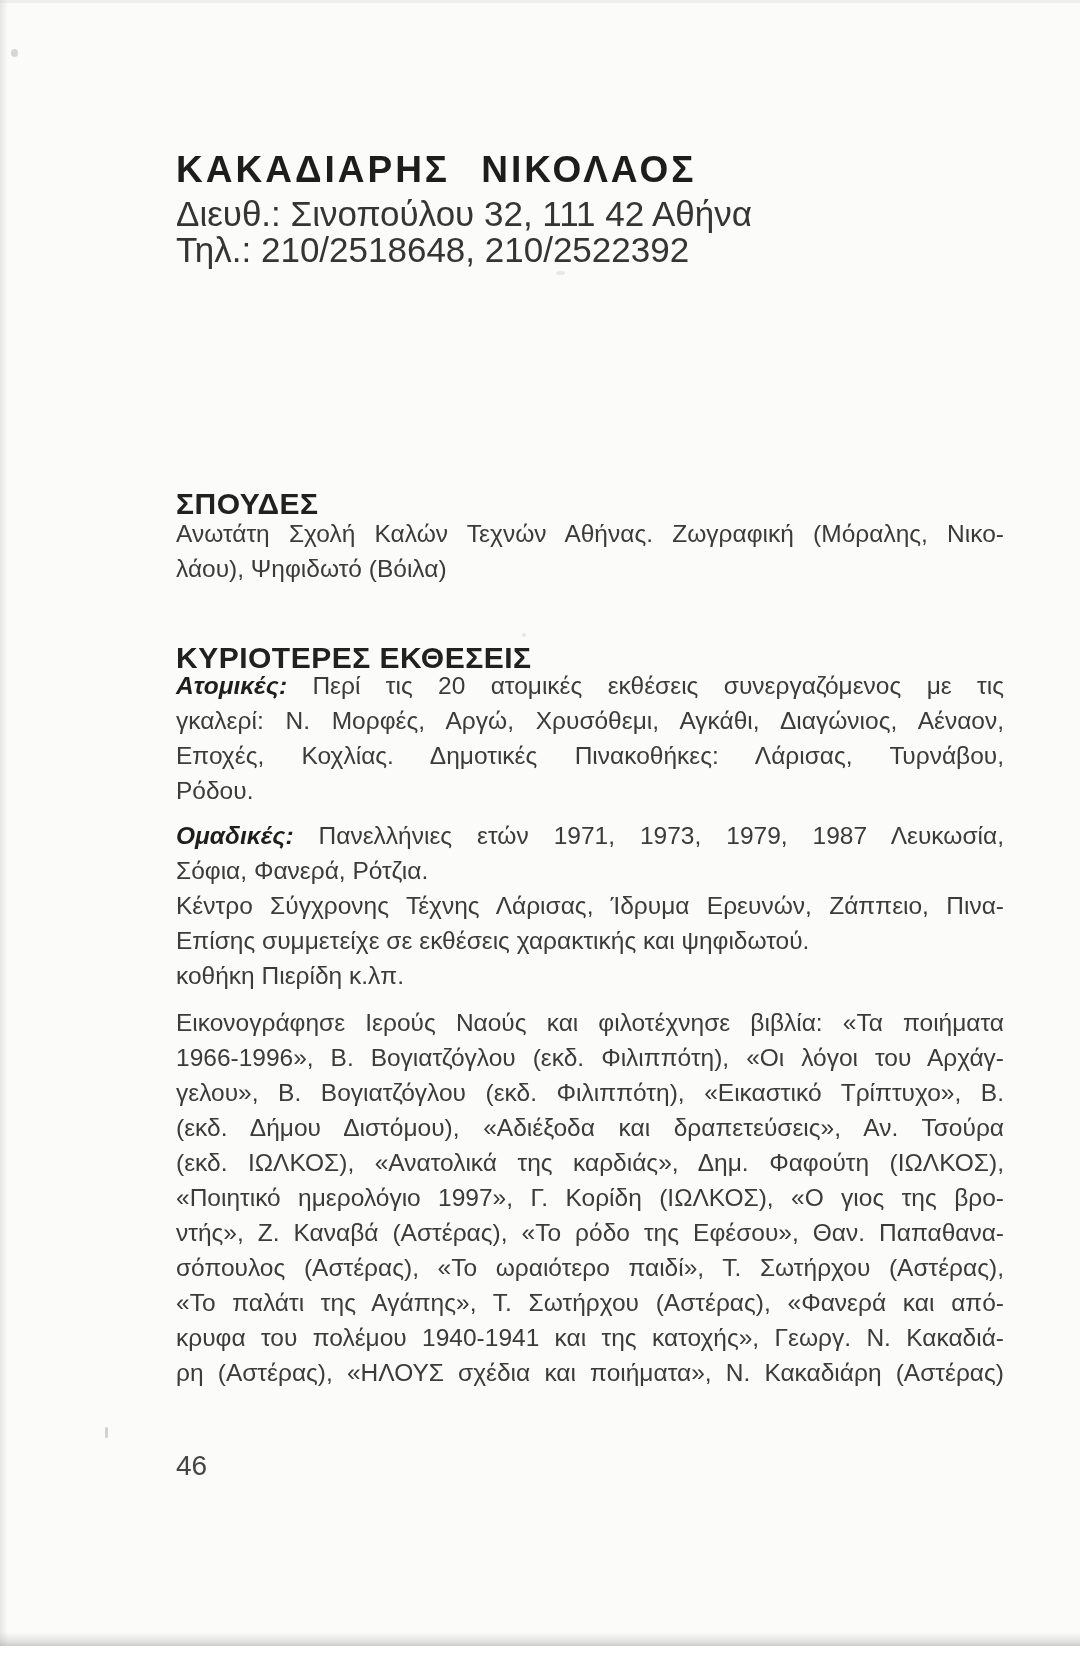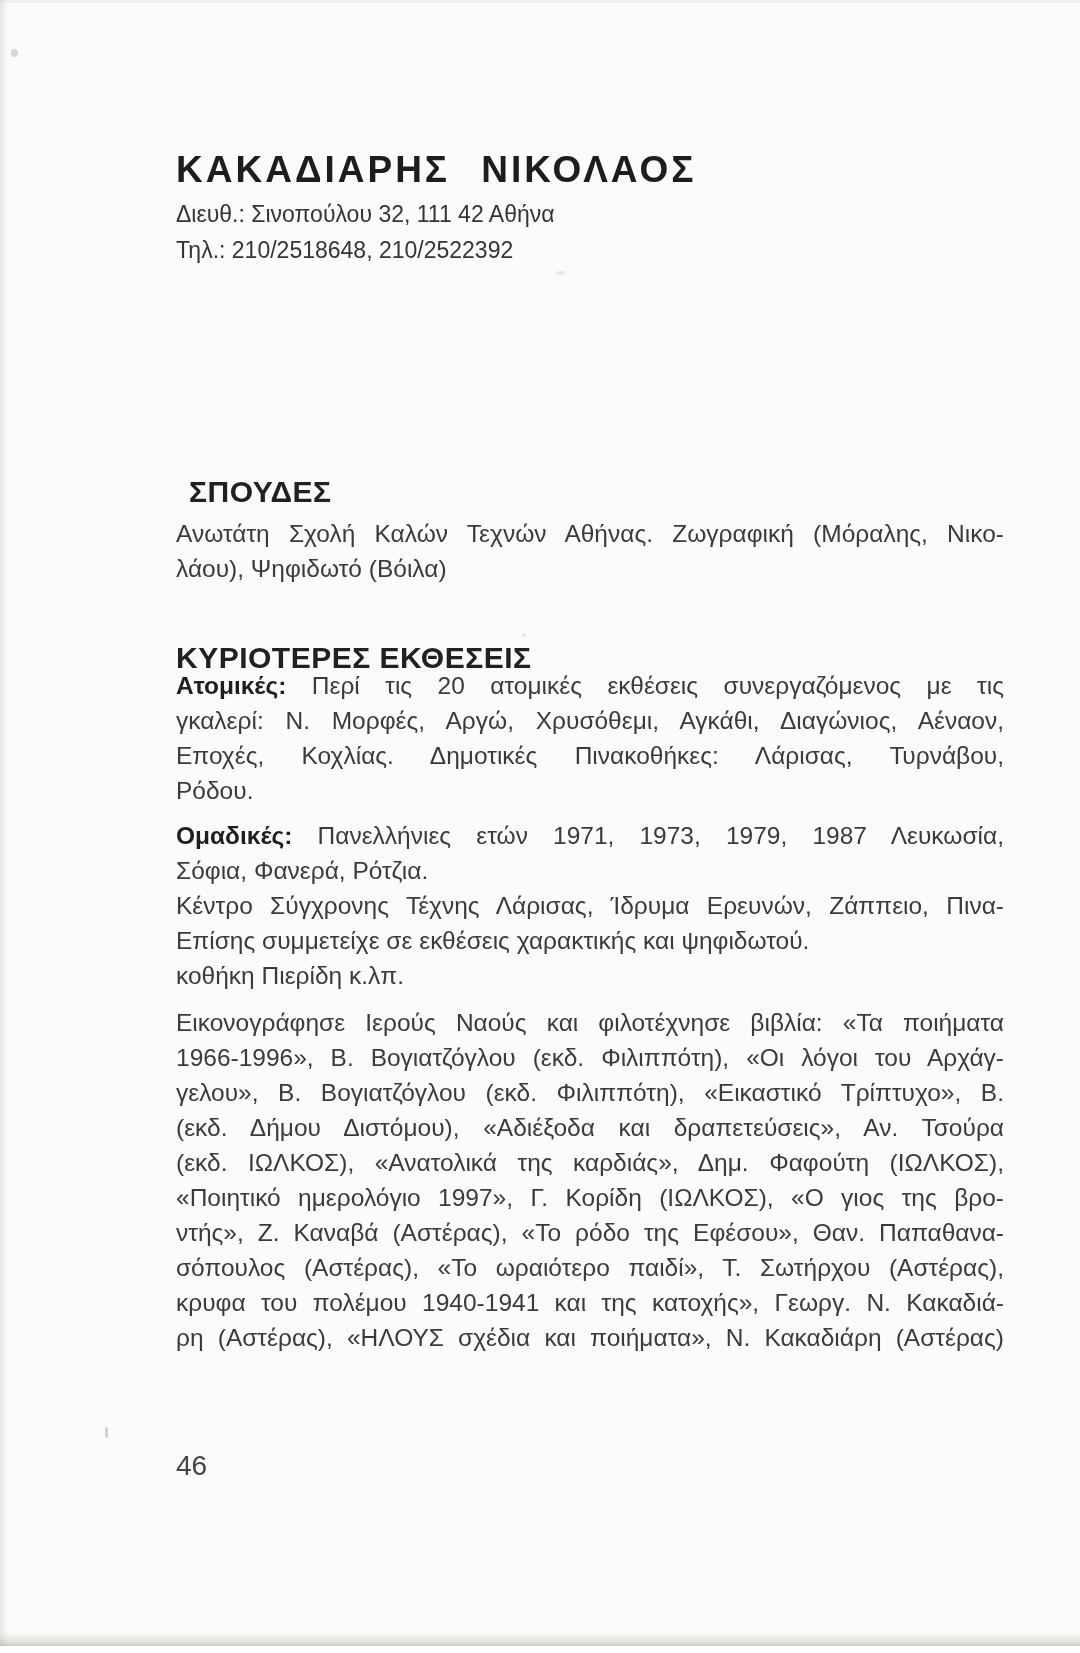--- a/index.html
+++ b/index.html
@@ -17,32 +17,32 @@
     top: 124px;
     font-size: 37px;
     font-weight: 700;
     letter-spacing: 3px;
     word-spacing: 18px;
     color: #1d1d1d;
     white-space: nowrap;
   }
   .address {
     top: 196px;
-    font-size: 23px;
+    font-size: 35px;
     line-height: 36px;
     color: #353535;
   }
   .h2 {
     font-size: 30px;
     font-weight: 700;
     letter-spacing: 0.5px;
     color: #212121;
     white-space: nowrap;
   }
-  #studies-heading   { top: 450px; margin-left: 13px; }
+  #studies-heading   { top: 462px; }
   #studies-para      { top: 516px; }
   #exhibitions-heading { top: 616px; }
   #solo-para         { top: 668px; }
   #group-para        { top: 818px; }
   #illustrations-para { top: 1005px; }
   #page-number {
     top: 1450px;
     font-size: 28px;
     color: #454545;
   }
@@ -50,21 +50,21 @@
   .line {
     font-size: 24.5px;
     line-height: 35px;
     height: 35px;
     color: #3b3b3b;
   }
   .j {
     text-align: justify;
     text-align-last: justify;
   }
-  .lead { font-weight: 700; color: #1e1e1e; }
+  .lead { font-weight: 700; color: #1e1e1e; font-style: italic; }
 
   
   .edge-left {
     position: absolute; left: 0; top: 0; bottom: 0; width: 8px;
     background: linear-gradient(to right, rgba(190,190,186,0.35), rgba(190,190,186,0));
   }
   .edge-top {
     position: absolute; left: 0; right: 0; top: 0; height: 3px;
     background: rgba(205,205,202,0.25);
   }
@@ -116,20 +116,21 @@
 
   <div class="abs" id="illustrations-para">
     <div class="line j">Εικονογράφησε Ιερούς Ναούς και φιλοτέχνησε βιβλία: «Τα ποιήματα</div>
     <div class="line j">1966-1996», Β. Βογιατζόγλου (εκδ. Φιλιππότη), «Οι λόγοι του Αρχάγ-</div>
     <div class="line j">γελου», Β. Βογιατζόγλου (εκδ. Φιλιππότη), «Εικαστικό Τρίπτυχο», Β.</div>
     <div class="line j">(εκδ. Δήμου Διστόμου), «Αδιέξοδα και δραπετεύσεις», Αν. Τσούρα</div>
     <div class="line j">(εκδ. ΙΩΛΚΟΣ), «Ανατολικά της καρδιάς», Δημ. Φαφούτη (ΙΩΛΚΟΣ),</div>
     <div class="line j">«Ποιητικό ημερολόγιο 1997», Γ. Κορίδη (ΙΩΛΚΟΣ), «Ο γιος της βρο-</div>
     <div class="line j">ντής», Ζ. Καναβά (Αστέρας), «Το ρόδο της Εφέσου», Θαν. Παπαθανα-</div>
     <div class="line j">σόπουλος (Αστέρας), «Το ωραιότερο παιδί», Τ. Σωτήρχου (Αστέρας),</div>
+    <div class="line j">«Το παλάτι της Αγάπης», Τ. Σωτήρχου (Αστέρας), «Φανερά και από-</div>
     <div class="line j">κρυφα του πολέμου 1940-1941 και της κατοχής», Γεωργ. Ν. Κακαδιά-</div>
     <div class="line j">ρη (Αστέρας), «ΗΛΟΥΣ σχέδια και ποιήματα», Ν. Κακαδιάρη (Αστέρας)</div>
   </div>
 
   <div class="abs" id="page-number">46</div>
 
   <div class="edge-left"></div>
   <div class="edge-top"></div>
   <div class="edge-bottom"></div>
   <div class="speck" id="speck-1"></div>

